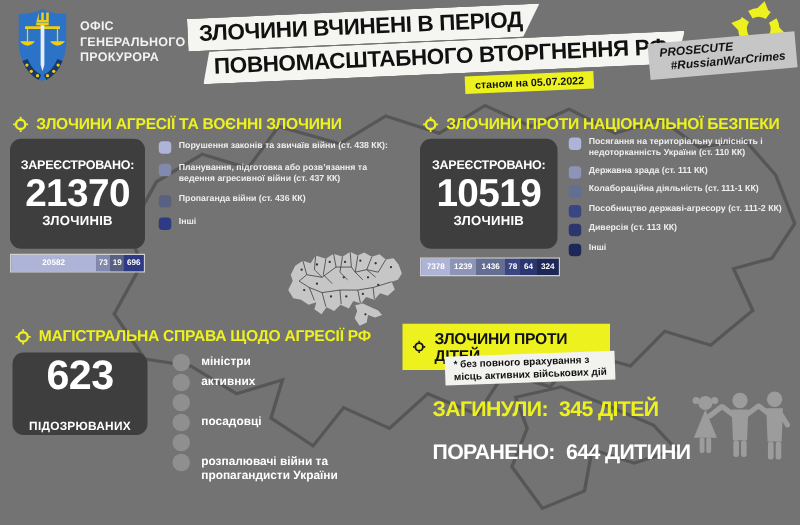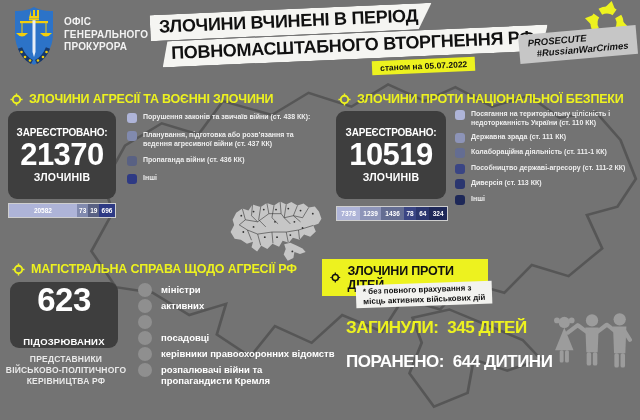--- a/index.html
+++ b/index.html
@@ -264,49 +264,43 @@
       </g>
     </svg>
     <span class="t">МАГІСТРАЛЬНА СПРАВА ЩОДО АГРЕСІЇ РФ</span>
   </div>
 
   <div class="card" style="left:10px;top:282px;width:108px;height:66px;gap:20px;">
     <div class="num" style="font-size:33px;line-height:33px;">623</div>
     <div class="unit" style="font-size:9.5px;">ПІДОЗРЮВАНИХ</div>
   </div>
 
-  <div class="case-sub" style="left:4px;top:354px;width:124px;">
-    <div>ПРЕДСТАВНИКИ</div>
-    <div>ВІЙСЬКОВО-ПОЛІТИЧНОГО</div>
-    <div>КЕРІВНИЦТВА РФ</div>
-  </div>
 
   <div class="case-list" style="left:138px;top:283px;">
     <div class="case-item">
       <span class="case-dot"></span>
       <span class="case-lb">міністри</span>
     </div>
     <div class="case-item">
       <span class="case-dot"></span>
       <span class="case-lb">активних</span>
     </div>
     <div class="case-item">
       <span class="case-dot"></span>
     </div>
     <div class="case-item">
       <span class="case-dot"></span>
       <span class="case-lb">посадовці</span>
     </div>
     <div class="case-item">
       <span class="case-dot"></span>
-      <span class="case-lb">керівники правоохоронних відомств</span>
-    </div>
-    <div class="case-item">
-      <span class="case-dot"></span>
-      <span class="case-lb" style="width:160px;">розпалювачі війни та пропагандисти Кремля</span>
+    </div>
+    <div class="case-item">
+      <span class="case-dot"></span>
+      <span class="case-lb" style="width:160px;">розпалювачі війни та пропагандисти України</span>
     </div>
   </div>
 
   <div class="kids-banner">
     <svg width="11" height="11" viewBox="0 0 14 14">
       <circle cx="7" cy="7" r="4" fill="none" stroke="#111" stroke-width="2"></circle>
       <g stroke="#111" stroke-width="1.6">
         <line x1="7" y1="0.5" x2="7" y2="2.3"></line>
           <line x1="7" y1="11.7" x2="7" y2="13.5"></line>
         <line x1="0.5" y1="7" x2="2.3" y2="7"></line>

